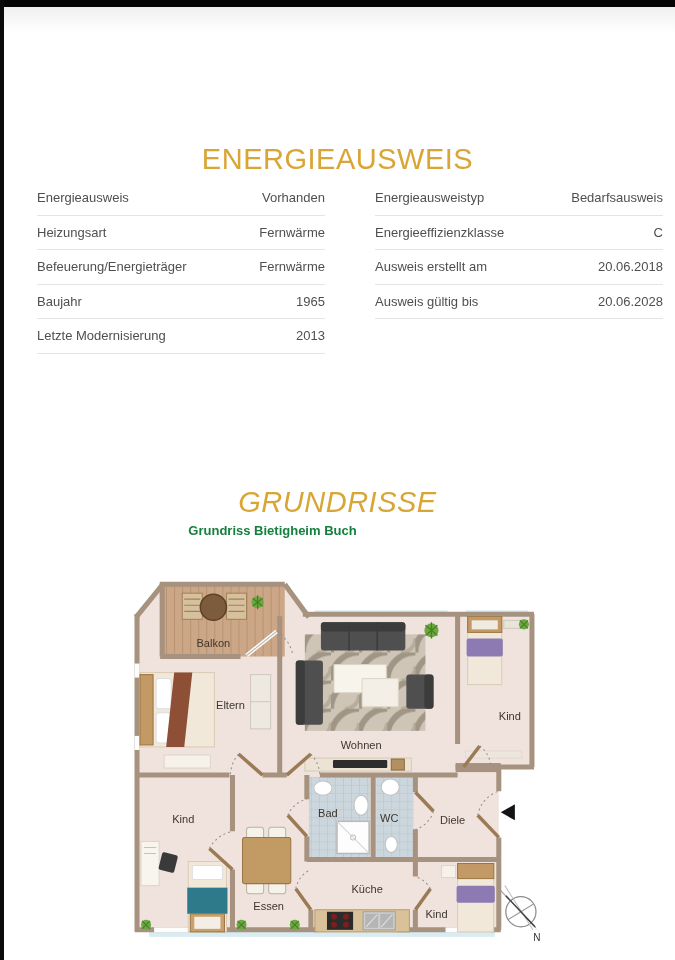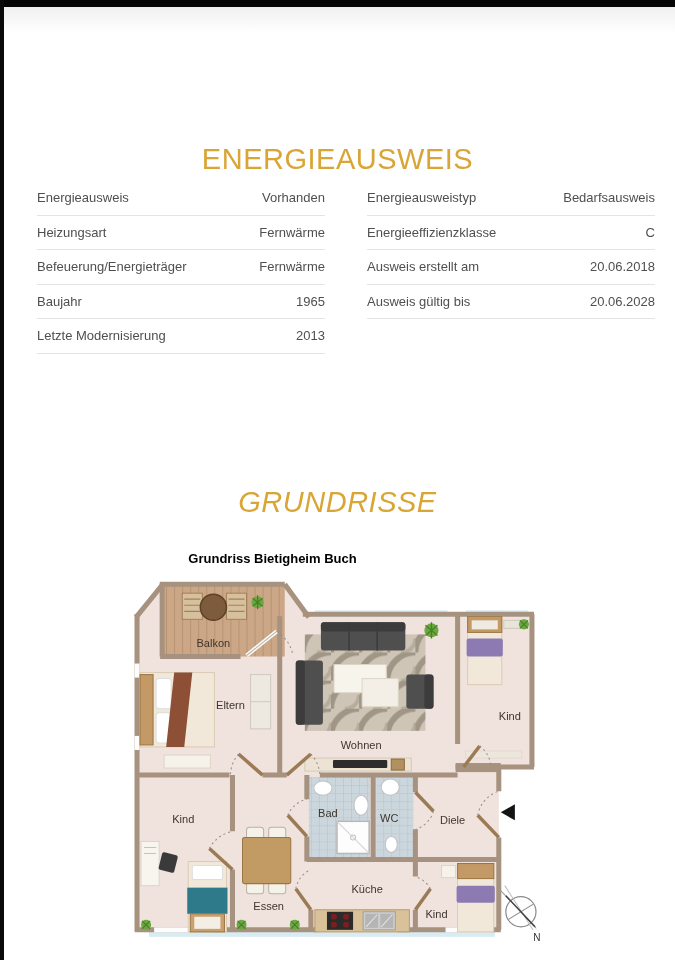--- a/index.html
+++ b/index.html
@@ -11,26 +11,26 @@
   .left-black-edge{position:absolute;left:0;top:0;width:4px;height:960px;background:#0a0a0a;}
   .top-gray-band{position:absolute;left:4px;top:7px;width:671px;height:26px;
     background:linear-gradient(#f0f0f0,#ffffff);}
   .section-title{
     position:absolute;left:0;width:675px;text-align:center;
     font-size:29px;letter-spacing:.5px;font-weight:400;color:#D9A534;
   }
   .title-energie{top:124px;}
   .title-grundrisse{top:467px;font-style:italic;}
   .caption{
-    position:absolute;left:0;top:551px;width:545px;text-align:center;
-    font-size:13px;font-weight:bold;color:#000000;
+    position:absolute;left:0;top:523px;width:545px;text-align:center;
+    font-size:13px;font-weight:bold;color:#15803d;
   }
   .energy-col{position:absolute;top:181px;width:288px;}
   .energy-col.left{left:37px;}
-  .energy-col.right{left:367px;}
+  .energy-col.right{left:375px;}
   .energy-row{
     height:33.5px;display:flex;justify-content:space-between;align-items:center;
     border-bottom:1px solid #e4e4e4;font-size:13px;color:#4f4f4f;
   }
   .energy-row .lbl{white-space:nowrap;}
   .energy-row .val{white-space:nowrap;text-align:left;}
   .floorplan-wrap{position:absolute;left:134px;top:568px;width:407px;height:377px;text-align:center;}
   svg text{font-family:"Liberation Sans", sans-serif;}
 </style>
 </head>

